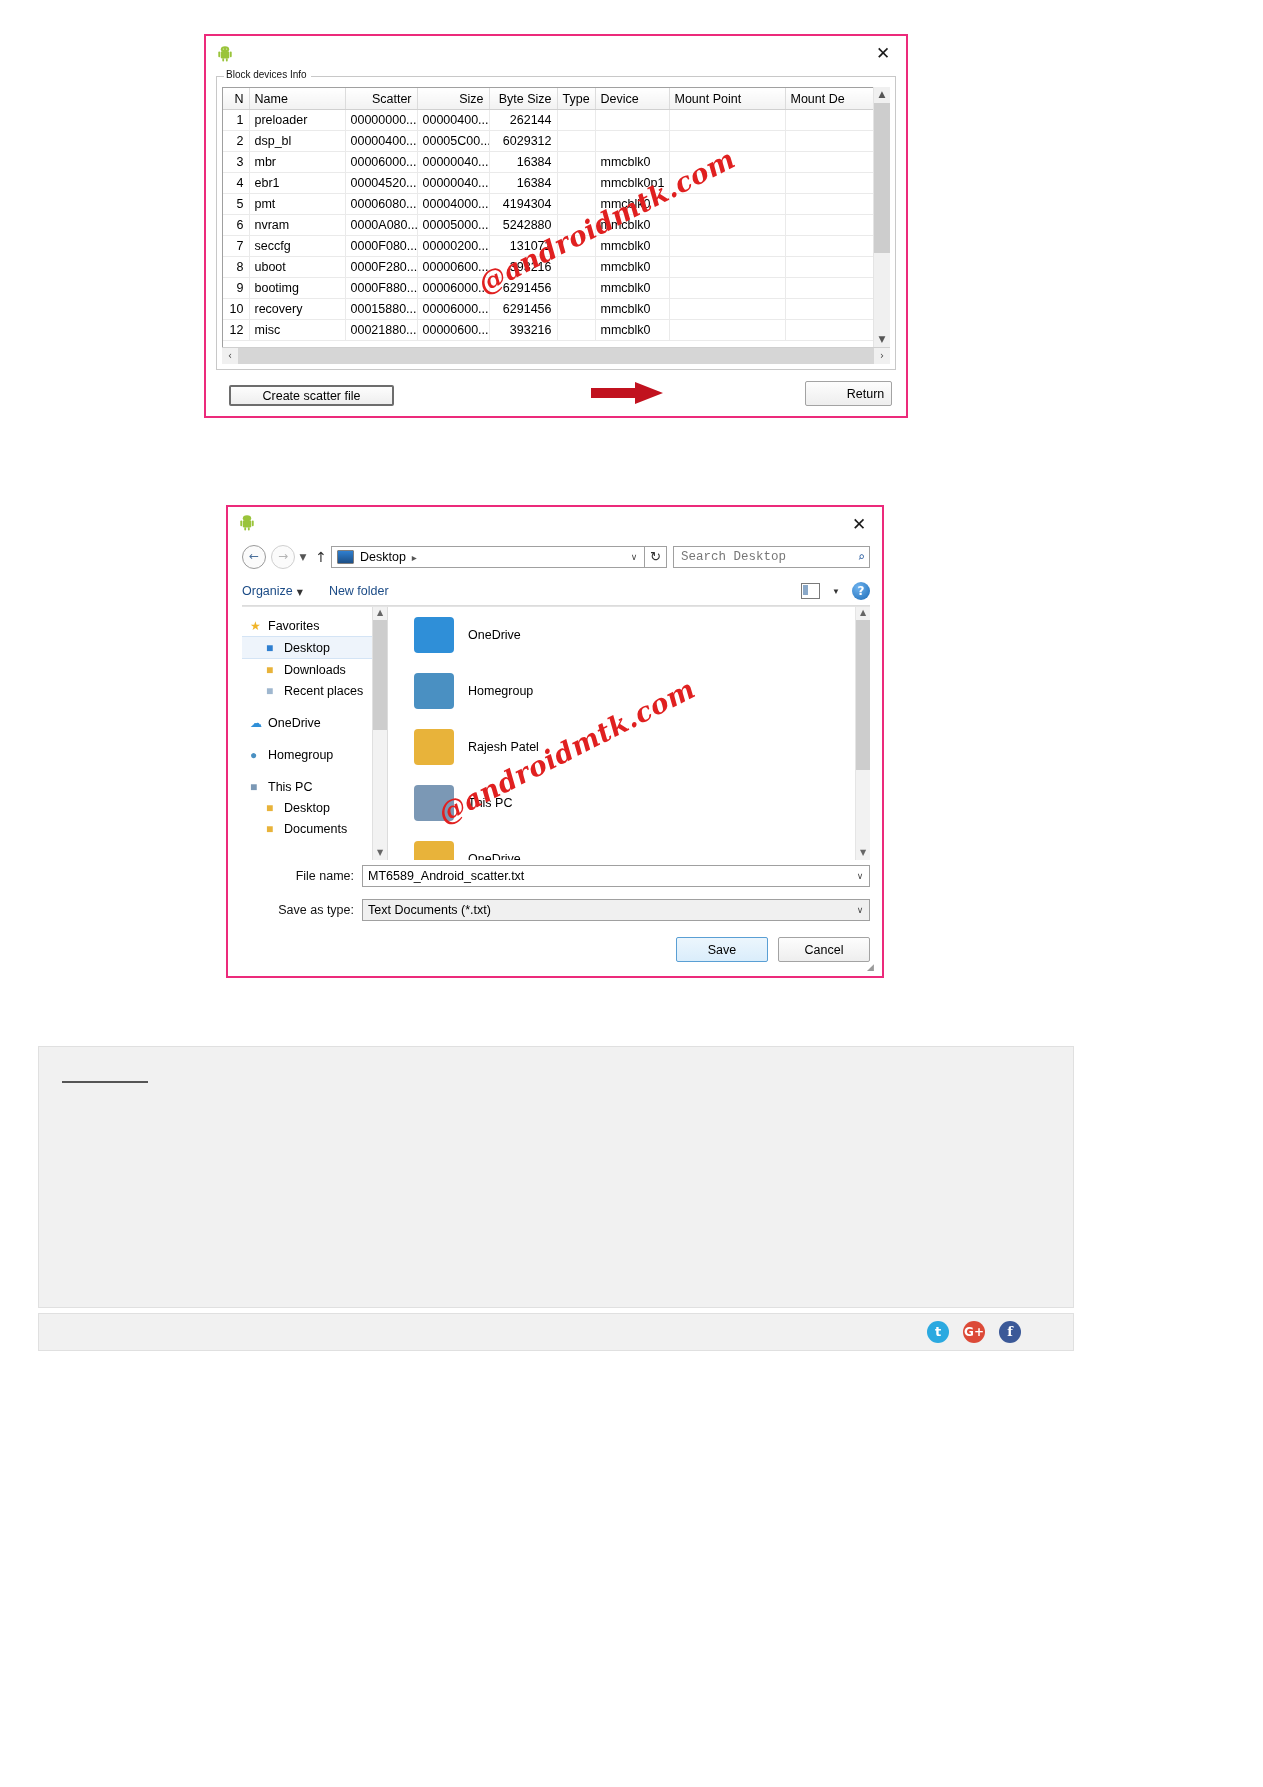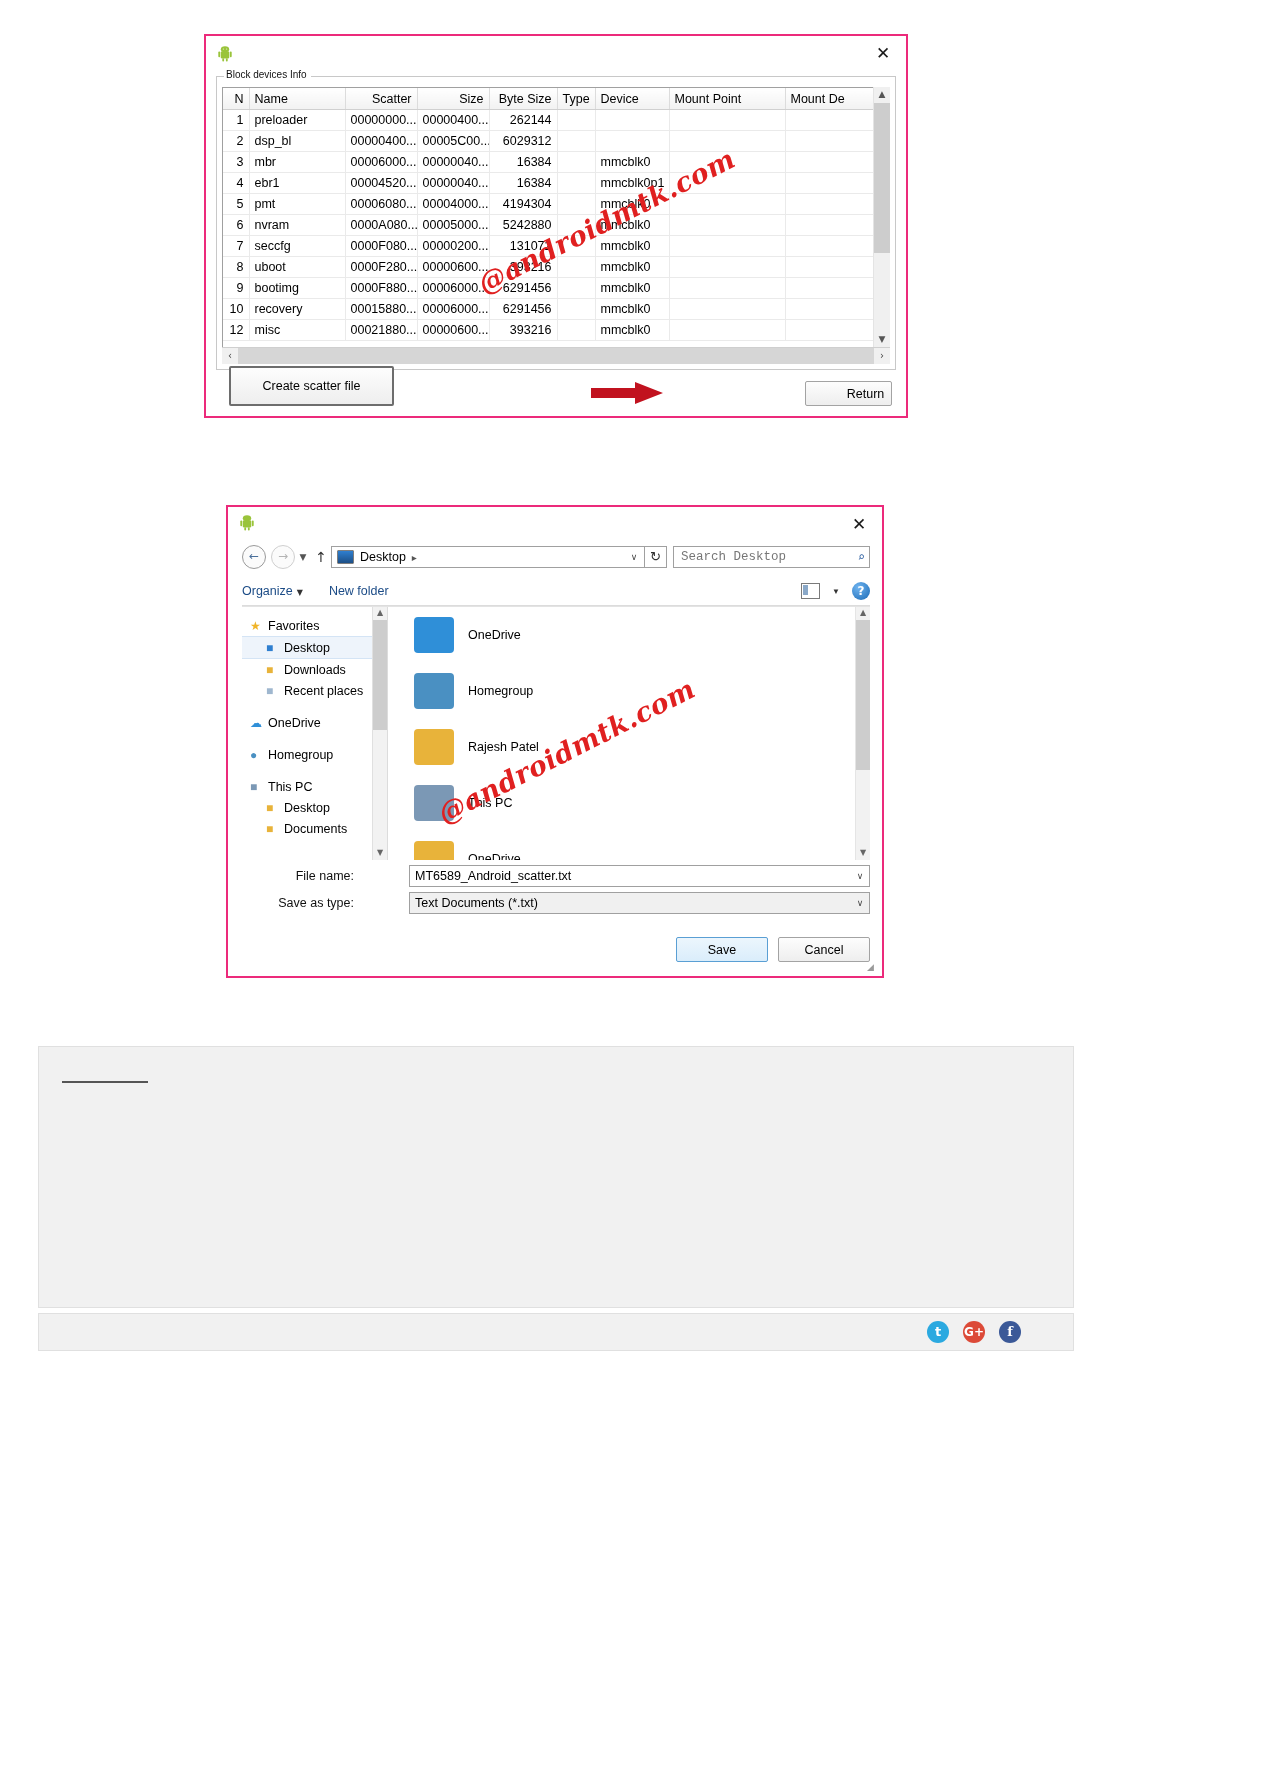--- a/index.html
+++ b/index.html
@@ -179,21 +179,21 @@
     border-radius: 2px;
     cursor: pointer;
     text-align: center;
     box-sizing: border-box;
   }
   #btn-create {
     position: absolute;
     left: 23px;
     bottom: 10px;
     width: 165px;
-    height: 40px;
+    height: 21px;
     border: 2px solid #6d6d6d;
   }
   #btn-return {
     position: absolute;
     right: 14px;
     bottom: 10px;
     width: 87px;
     height: 25px;
     padding-left: 40px;
   }
@@ -456,22 +456,21 @@
     position: absolute;
     left: 14px;
     right: 12px;
     top: 358px;
     height: 58px;
   }
   .frow {
     display: flex;
     align-items: center;
     height: 22px;
-    margin-bottom: 5px;
-    gap: 47px;
+    margin-bottom: 12px;
   }
   .flabel2 {
     width: 112px;
     text-align: right;
     padding-right: 8px;
     font-size: 12.5px;
     color: #111;
   }
   .finput {
     flex: 1;

